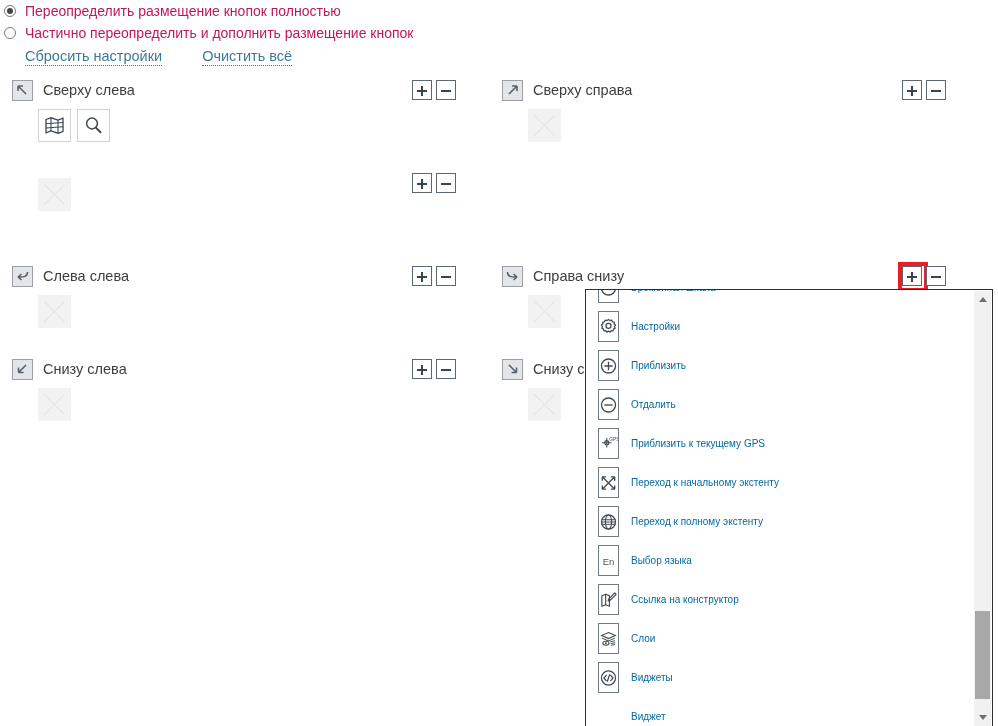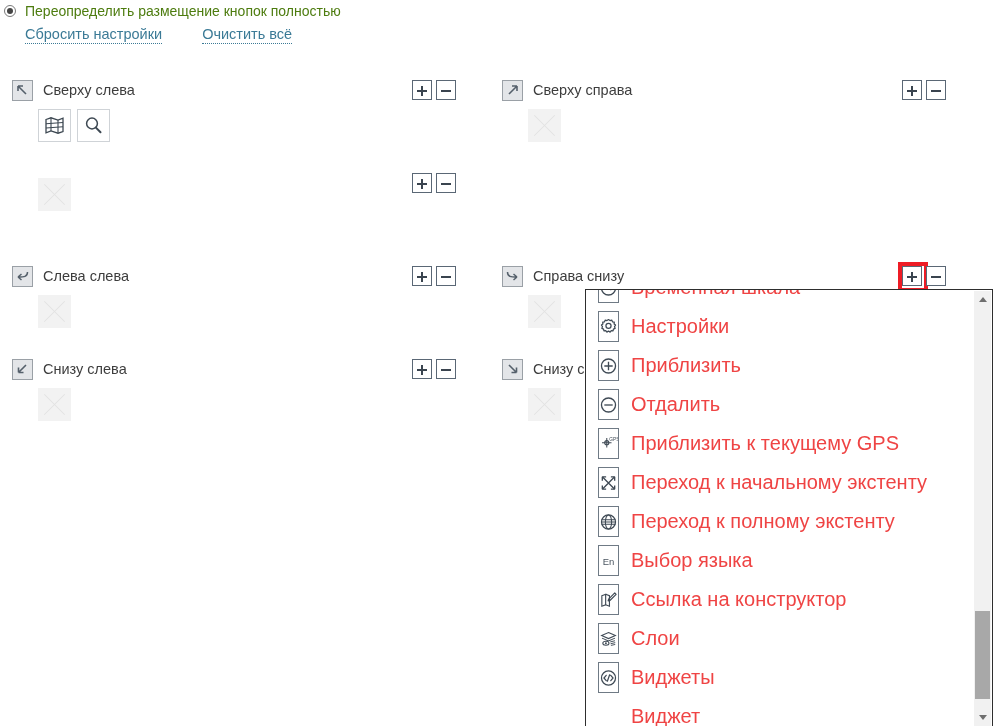--- a/index.html
+++ b/index.html
@@ -39,21 +39,21 @@
   .radio.checked::after {
     content: "";
     position: absolute;
     left: 2px; top: 2px;
     width: 6px; height: 6px;
     border-radius: 50%;
     background: #444;
   }
   .opt-label {
     font-size: 14px;
-    color: #4d7c0f;
+    color: #be185d;
     line-height: 16px;
     white-space: nowrap;
   }
 
   
   .link-row {
     display: flex;
     align-items: center;
     height: 24px;
     padding-left: 25px;
@@ -222,22 +222,22 @@
     background: #fff;
     box-sizing: border-box;
     display: flex;
     align-items: center;
     justify-content: center;
     flex: 0 0 auto;
   }
   .dd-ico.blank { border: none; background: transparent; }
   .dd-label {
     margin-left: 12px;
-    font-size: 20px;
-    color: #ef4444;
+    font-size: 10px;
+    color: #0369a1;
     white-space: nowrap;
   }
 
   
   .dd-sb {
     position: absolute;
     right: 1px;
     top: 1px;
     width: 17px;
     bottom: 0;
@@ -271,20 +271,24 @@
 
   svg { display: block; }
 </style>
 </head>
 <body>
 
 <div>
   <div class="opt-row">
     <span class="radio checked"></span>
     <span class="opt-label">Переопределить размещение кнопок полностью</span>
+  </div>
+  <div class="opt-row">
+    <span class="radio"></span>
+    <span class="opt-label">Частично переопределить и дополнить размещение кнопок</span>
   </div>
 </div>
 
 <div class="link-row">
   <span class="dlink">Сбросить настройки</span>
   <span class="dlink">Очистить всё</span>
 </div>
 
 <div class="pos-grid">
 

